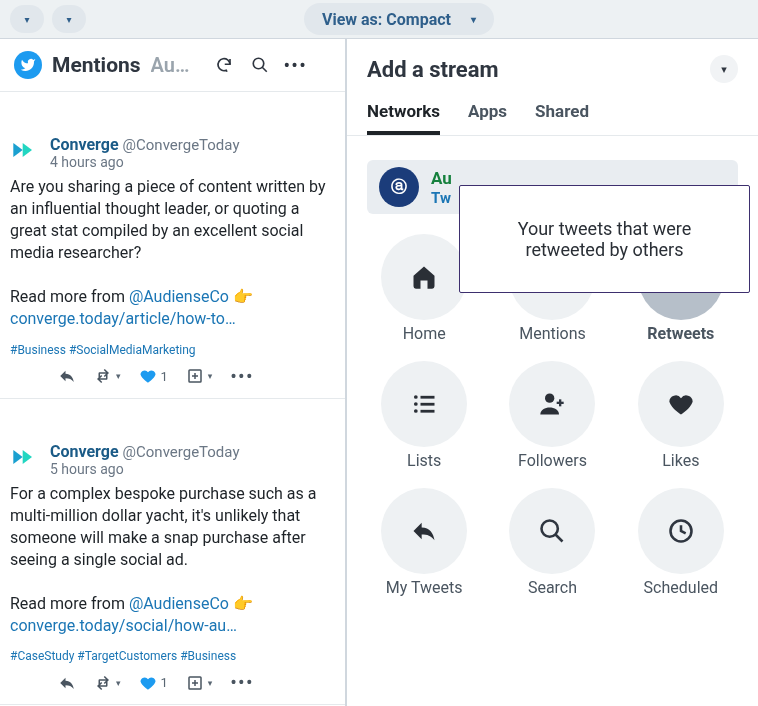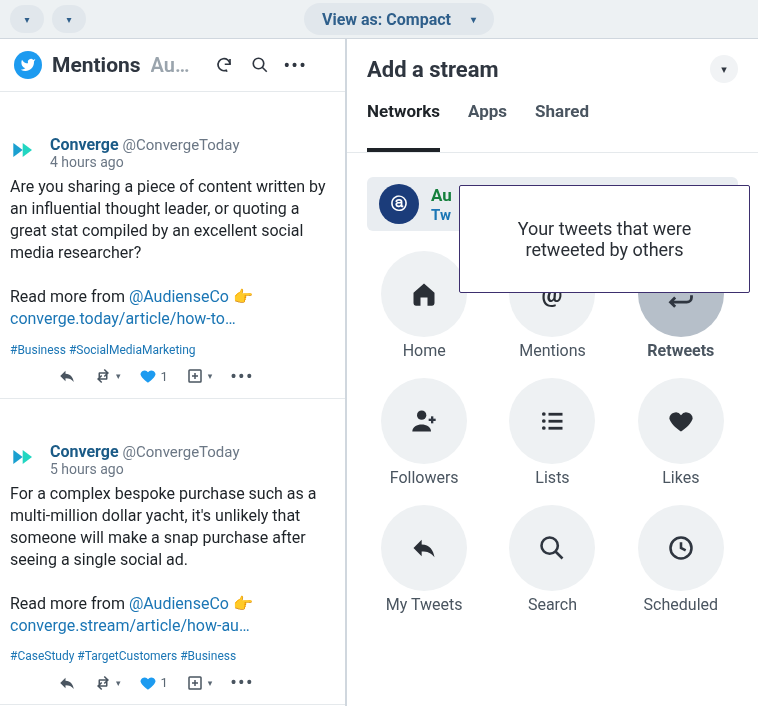--- a/index.html
+++ b/index.html
@@ -40,21 +40,21 @@
   .liked svg{fill:#1d9bf0;}
   .count{font-size:13px;color:#5a6773;}
   .small-chev{font-size:9px;color:#5a6773;}
 
   
   .col-right { flex:1; background:#fff; position:relative; border-left:1px solid #d0d7de; padding:0; }
   .addstream-hdr{display:flex;align-items:center;justify-content:space-between;padding:16px 20px 18px 20px;}
   .addstream-hdr .title{font-size:22px;font-weight:700;}
   .addstream-hdr .collapse{width:28px;height:28px;border-radius:50%;background:#f1f3f5;display:flex;align-items:center;justify-content:center;cursor:pointer;}
   .tabs{display:flex;gap:28px;padding:0 20px;border-bottom:1px solid #e5e9ec;font-size:17px;font-weight:700;color:#4a5560;}
-  .tab{padding:0 0 27px 0;cursor:pointer;}
+  .tab{padding:0 0 10px 0;cursor:pointer;}
   .tab.active{color:#1e2328;border-bottom:4px solid #1e2328;}
   .network-band{margin:24px 20px 20px 20px;background:#e9edf1;border-radius:6px;height:54px;display:flex;align-items:center;padding:0 12px;gap:12px;}
   .net-av{width:40px;height:40px;border-radius:50%;background:#1b3c7a;display:flex;align-items:center;justify-content:center;color:#fff;font-weight:700;}
   .net-text .n1{font-weight:700;color:#15803d;font-size:17px;}
   .net-text .n2{font-weight:700;color:#1b76b5;font-size:15px;}
 
   .tooltip{position:absolute;top:146px;left:112px;right:8px;background:#fff;border:1.5px solid #3d2f6e;border-radius:2px;padding:32px 28px;text-align:center;font-size:18px;color:#2a2f36;z-index:5;}
   
   .grid{display:grid;grid-template-columns:repeat(3,1fr);gap:18px;padding:0 22px;}
   .stream-btn{display:flex;flex-direction:column;align-items:center;gap:8px;cursor:pointer;}
@@ -224,21 +224,21 @@
           <div>
             <span class="tw-name">Converge</span>
             <span class="tw-handle">@ConvergeToday</span>
             <span class="tw-time">5 hours ago</span>
           </div>
         </div>
         <div class="tw-body">
           <span>For a complex bespoke purchase such as a multi-million dollar yacht, it's unlikely that someone will make a snap purchase after seeing a single social ad.</span><br><br>
           <span>Read more from </span><span class="link">@AudienseCo</span>
           <span class="pointer">👉</span><br>
-          <span class="link">converge.stream/article/how-au…</span>
+          <span class="link">converge.today/social/how-au…</span>
         </div>
         <div class="hashtags">#CaseStudy #TargetCustomers #Business</div>
         <div class="tw-actions">
           <span class="act">
               <svg>
                 <use href="#i-reply"></use>
               </svg>
             </span>
           <span class="act">
               <svg>
@@ -308,32 +308,32 @@
           <span class="circ">
             <svg style="stroke:#fff">
               <use href="#i-retweets"></use>
             </svg>
           </span>
           <span class="lbl">Retweets</span>
         </div>
       <div class="stream-btn">
           <span class="circ">
             <svg>
+              <use href="#i-list"></use>
+            </svg>
+          </span>
+          <span class="lbl">Lists</span>
+        </div>
+      <div class="stream-btn">
+          <span class="circ">
+            <svg>
               <use href="#i-follower"></use>
             </svg>
           </span>
           <span class="lbl">Followers</span>
-        </div>
-      <div class="stream-btn">
-          <span class="circ">
-            <svg>
-              <use href="#i-list"></use>
-            </svg>
-          </span>
-          <span class="lbl">Lists</span>
         </div>
       <div class="stream-btn">
           <span class="circ">
             <svg>
               <use href="#i-heart"></use>
             </svg>
           </span>
           <span class="lbl">Likes</span>
         </div>
       <div class="stream-btn">

